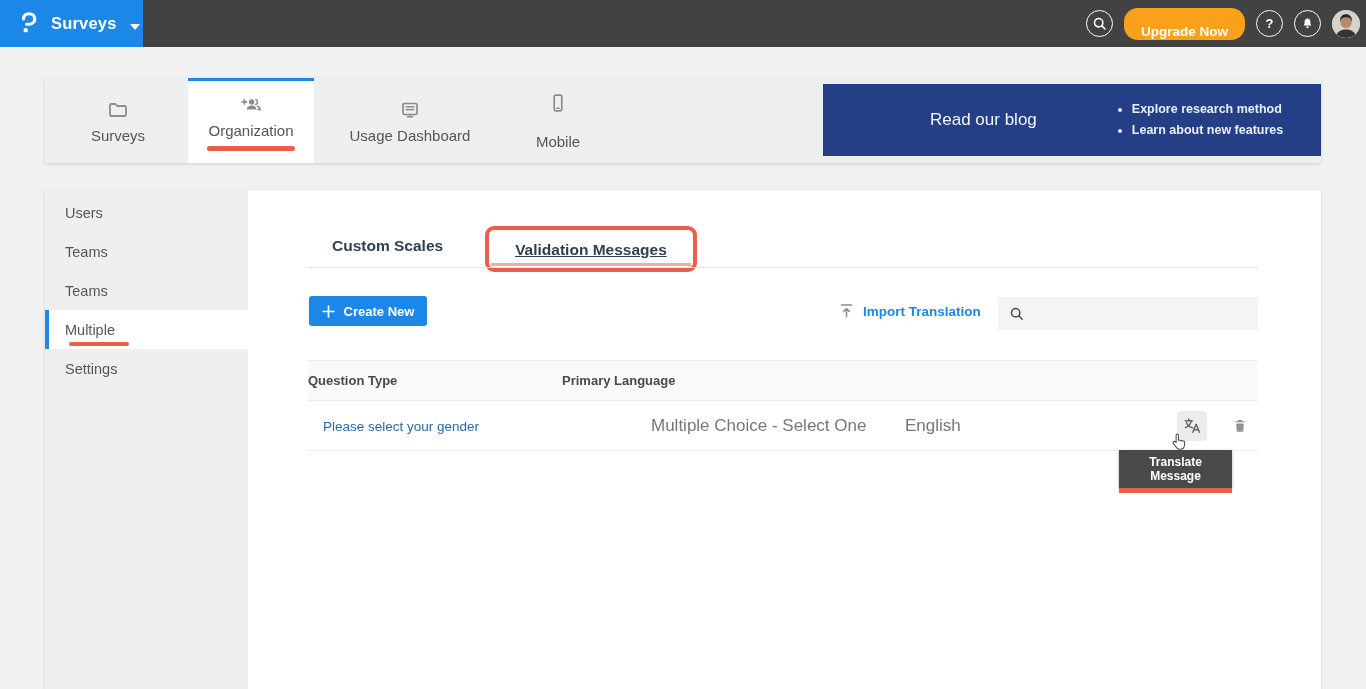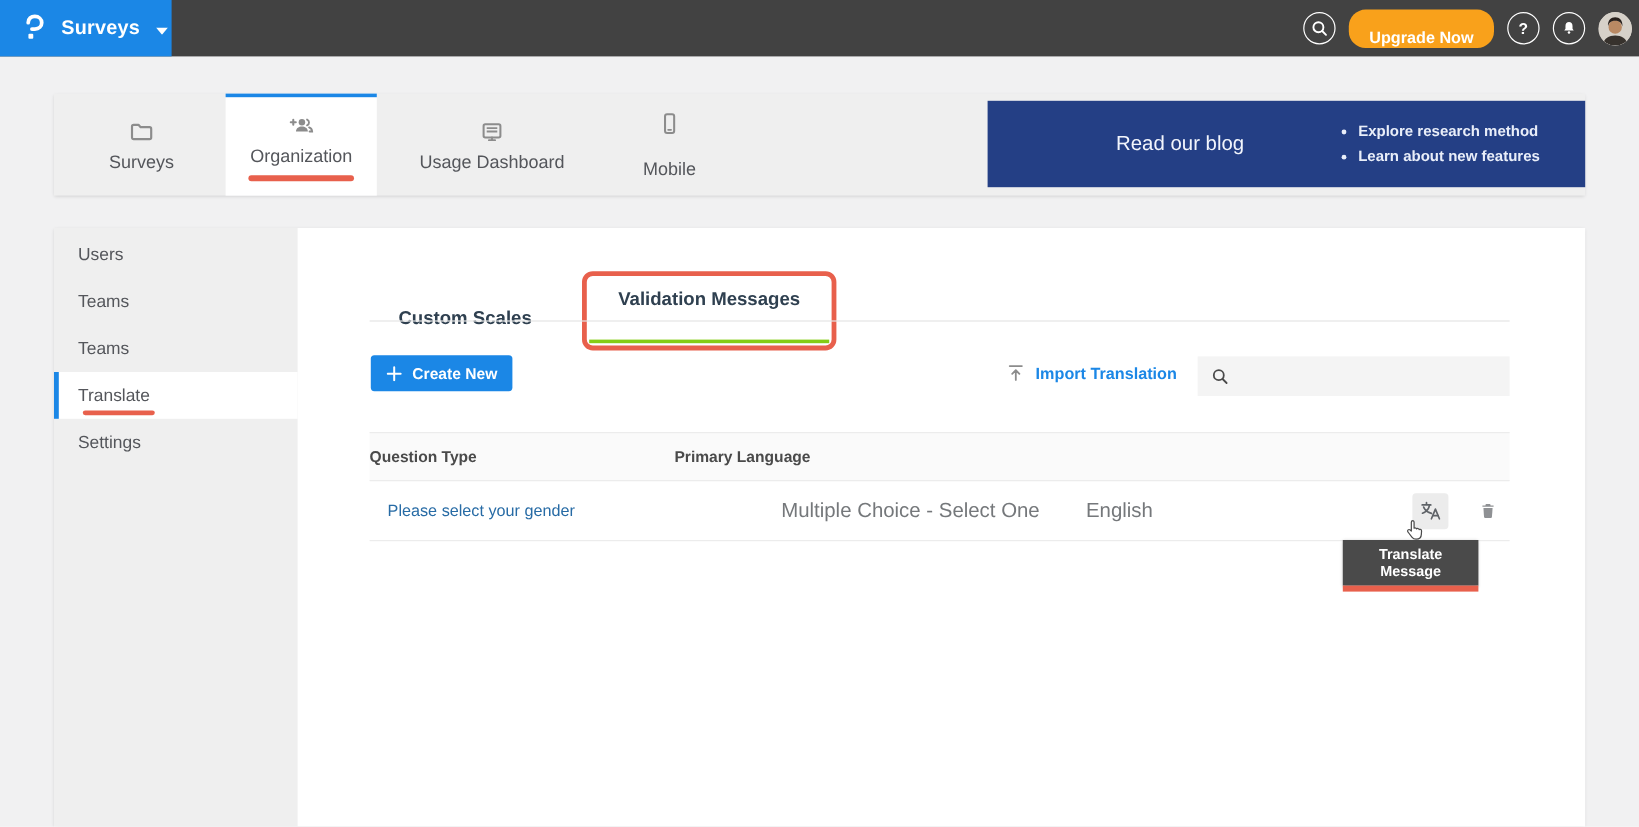--- a/index.html
+++ b/index.html
@@ -47,21 +47,21 @@
                font-size:14.5px; color:#54565b; cursor:pointer; }
   .side-item.selected { background:#fff; border-left:4px solid #1b87e6; padding-left:16px; }
   .side-annot-underline { position:absolute; left:20px; bottom:3px; width:60px; height:4px;
                           background:#e8604c; border-radius:2px; }
 
   .content { position:absolute; left:203px; top:0; right:0; bottom:0; }
 
   
   .lib-tabs { position:absolute; left:60px; top:36px; display:flex; align-items:flex-end; }
   .lib-tab { padding:10px 24px 11px; font-size:15.5px; font-weight:600; color:#2f4050; cursor:pointer; }
-  .lib-tab.selected { border-bottom:3px solid #84cc16; padding-bottom:24px; }
+  .lib-tab.selected { border-bottom:3px solid #fca5a5; padding-bottom:4px;text-decoration:underline; }
   .annot-box { border:4px solid #e8604c; border-radius:9px; margin-left:18px; margin-bottom:-6px; padding:1px 2px 2px; }
   .lib-divider { position:absolute; left:60px; top:77px; width:950px; height:1px; background:#e4e4e4; }
 
   
   .create-btn { position:absolute; left:61px; top:106px; width:118px; height:30px; background:#1b87e6;
                 color:#fff; border:none; border-radius:3px; font-family:inherit; font-size:13px; font-weight:700;
                 display:flex; align-items:center; justify-content:center; gap:9px; cursor:pointer; }
   .import-link { position:absolute; left:591px; top:113px; display:flex; align-items:center; gap:9px; cursor:pointer; }
   .import-link span { color:#1b87e6; font-size:13.5px; font-weight:600; }
   .search-box { position:absolute; left:750px; top:107px; width:260px; height:33px; background:#f4f4f4;
@@ -209,21 +209,21 @@
     <div class="side-item">
       <span>Users</span>
     </div>
     <div class="side-item">
       <span>Teams</span>
     </div>
     <div class="side-item">
       <span>Teams</span>
     </div>
     <div class="side-item selected">
-      <span>Translate</span>
+      <span>Multiple</span>
       <div class="side-annot-underline"></div>
     </div>
     <div class="side-item">
       <span>Settings</span>
     </div>
   </div>
 
   <div class="content">
 
     <div class="lib-tabs">

